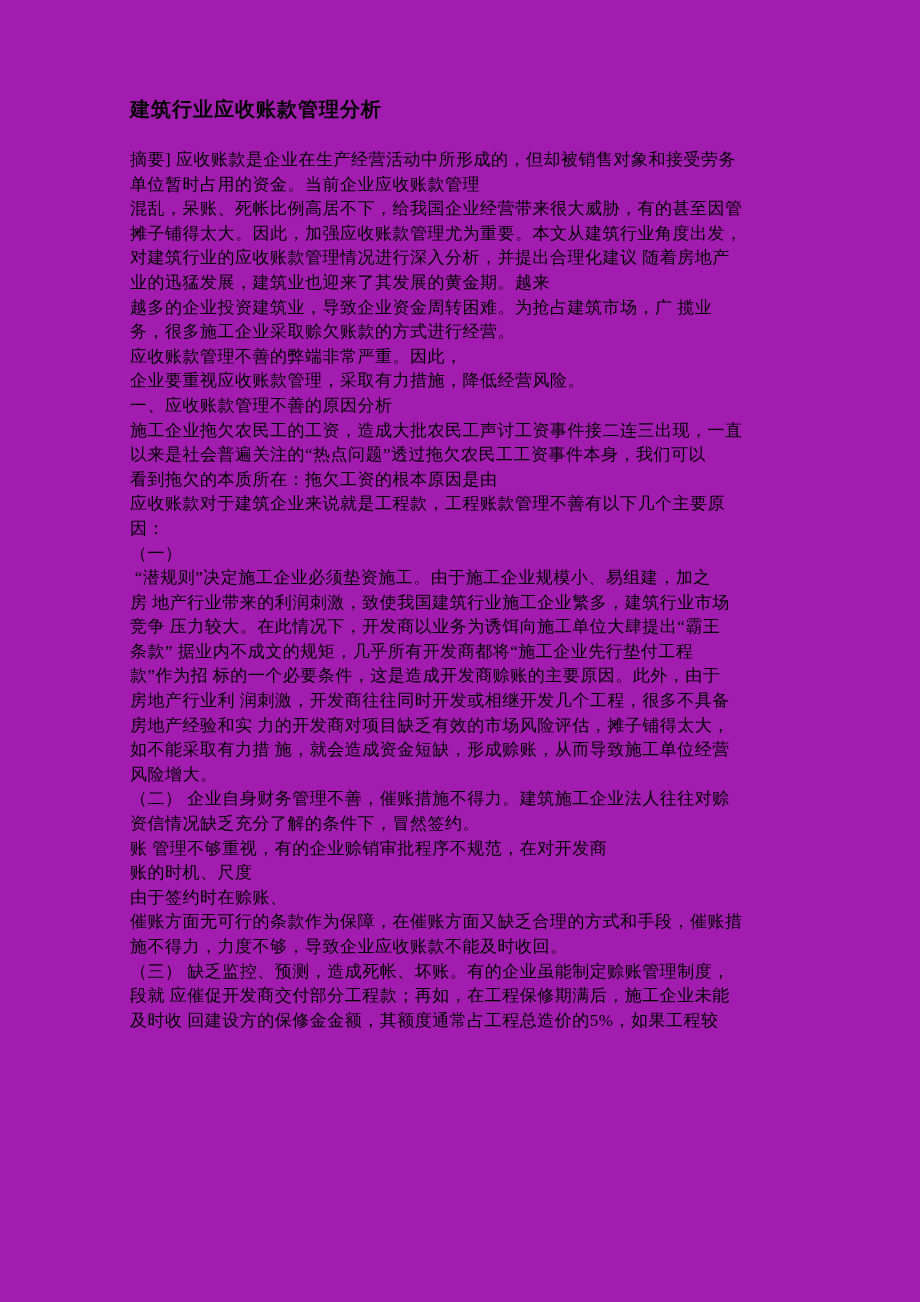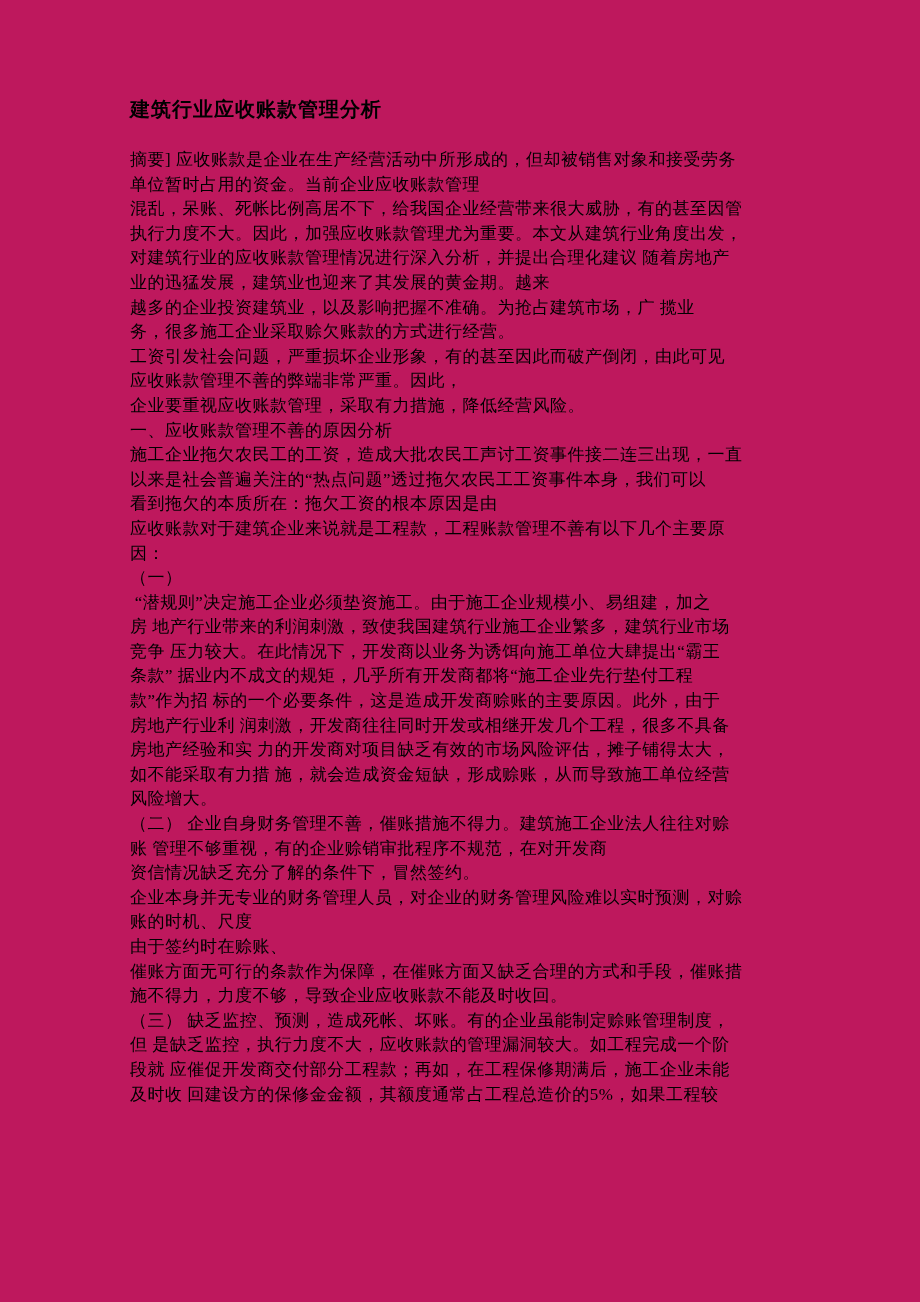--- a/index.html
+++ b/index.html
@@ -4,21 +4,21 @@
 <style>
   html, body {
     margin: 0;
     padding: 0;
     background: #ffffff;
   }
   .page {
     position: relative;
     width: 920px;
     height: 1302px;
-    background: #be185d;
+    background: #a21caf;
     overflow: hidden;
     font-family: "Liberation Serif", "DejaVu Serif", serif;
     color: #000000;
   }
   .content {
     position: absolute;
     left: 130px;
     top: 94px;
     width: 664px;
   }
@@ -42,51 +42,48 @@
 </head>
 <body>
 
 <div class="page">
   <div class="content">
     <h1 class="doc-title">建筑行业应收账款管理分析</h1>
     <div class="doc-body">
       <div class="line">摘要] 应收账款是企业在生产经营活动中所形成的，但却被销售对象和接受劳务</div>
       <div class="line">单位暂时占用的资金。当前企业应收账款管理</div>
       <div class="line">混乱，呆账、死帐比例高居不下，给我国企业经营带来很大威胁，有的甚至因管</div>
-      <div class="line">执行力度不大。因此，加强应收账款管理尤为重要。本文从建筑行业角度出发，</div>
+      <div class="line">摊子铺得太大。因此，加强应收账款管理尤为重要。本文从建筑行业角度出发，</div>
       <div class="line">对建筑行业的应收账款管理情况进行深入分析，并提出合理化建议 随着房地产</div>
       <div class="line">业的迅猛发展，建筑业也迎来了其发展的黄金期。越来</div>
-      <div class="line">越多的企业投资建筑业，以及影响把握不准确。为抢占建筑市场，广 揽业</div>
+      <div class="line">越多的企业投资建筑业，导致企业资金周转困难。为抢占建筑市场，广 揽业</div>
       <div class="line">务，很多施工企业采取赊欠账款的方式进行经营。</div>
-      <div class="line">工资引发社会问题，严重损坏企业形象，有的甚至因此而破产倒闭，由此可见</div>
       <div class="line">应收账款管理不善的弊端非常严重。因此，</div>
       <div class="line">企业要重视应收账款管理，采取有力措施，降低经营风险。</div>
       <div class="line">一、应收账款管理不善的原因分析</div>
       <div class="line">施工企业拖欠农民工的工资，造成大批农民工声讨工资事件接二连三出现，一直</div>
       <div class="line">以来是社会普遍关注的“热点问题”透过拖欠农民工工资事件本身，我们可以</div>
       <div class="line">看到拖欠的本质所在：拖欠工资的根本原因是由</div>
       <div class="line">应收账款对于建筑企业来说就是工程款，工程账款管理不善有以下几个主要原</div>
       <div class="line">因：</div>
       <div class="line">（一）</div>
       <div class="line"> “潜规则”决定施工企业必须垫资施工。由于施工企业规模小、易组建，加之</div>
       <div class="line">房 地产行业带来的利润刺激，致使我国建筑行业施工企业繁多，建筑行业市场</div>
       <div class="line">竞争 压力较大。在此情况下，开发商以业务为诱饵向施工单位大肆提出“霸王</div>
       <div class="line">条款” 据业内不成文的规矩，几乎所有开发商都将“施工企业先行垫付工程</div>
       <div class="line">款”作为招 标的一个必要条件，这是造成开发商赊账的主要原因。此外，由于</div>
       <div class="line">房地产行业利 润刺激，开发商往往同时开发或相继开发几个工程，很多不具备</div>
       <div class="line">房地产经验和实 力的开发商对项目缺乏有效的市场风险评估，摊子铺得太大，</div>
       <div class="line">如不能采取有力措 施，就会造成资金短缺，形成赊账，从而导致施工单位经营</div>
       <div class="line">风险增大。</div>
       <div class="line">（二） 企业自身财务管理不善，催账措施不得力。建筑施工企业法人往往对赊</div>
+      <div class="line">资信情况缺乏充分了解的条件下，冒然签约。</div>
       <div class="line">账 管理不够重视，有的企业赊销审批程序不规范，在对开发商</div>
-      <div class="line">资信情况缺乏充分了解的条件下，冒然签约。</div>
-      <div class="line">企业本身并无专业的财务管理人员，对企业的财务管理风险难以实时预测，对赊</div>
       <div class="line">账的时机、尺度</div>
       <div class="line">由于签约时在赊账、</div>
       <div class="line">催账方面无可行的条款作为保障，在催账方面又缺乏合理的方式和手段，催账措</div>
       <div class="line">施不得力，力度不够，导致企业应收账款不能及时收回。</div>
       <div class="line">（三） 缺乏监控、预测，造成死帐、坏账。有的企业虽能制定赊账管理制度，</div>
-      <div class="line">但 是缺乏监控，执行力度不大，应收账款的管理漏洞较大。如工程完成一个阶</div>
       <div class="line">段就 应催促开发商交付部分工程款；再如，在工程保修期满后，施工企业未能</div>
       <div class="line">及时收 回建设方的保修金金额，其额度通常占工程总造价的5%，如果工程较</div>
     </div>
   </div>
 </div>
 
 </body></html>

